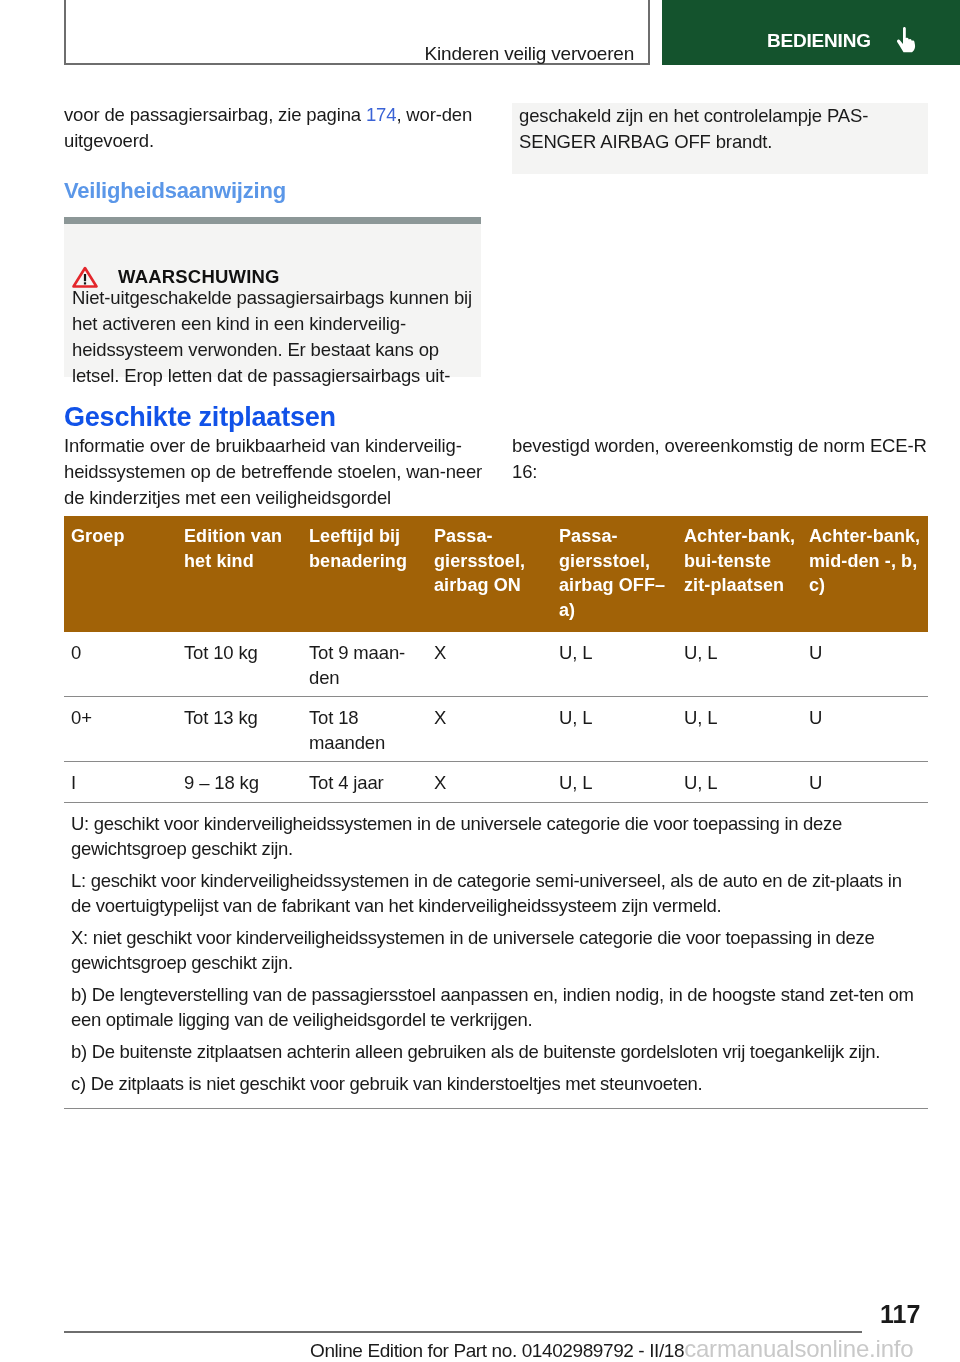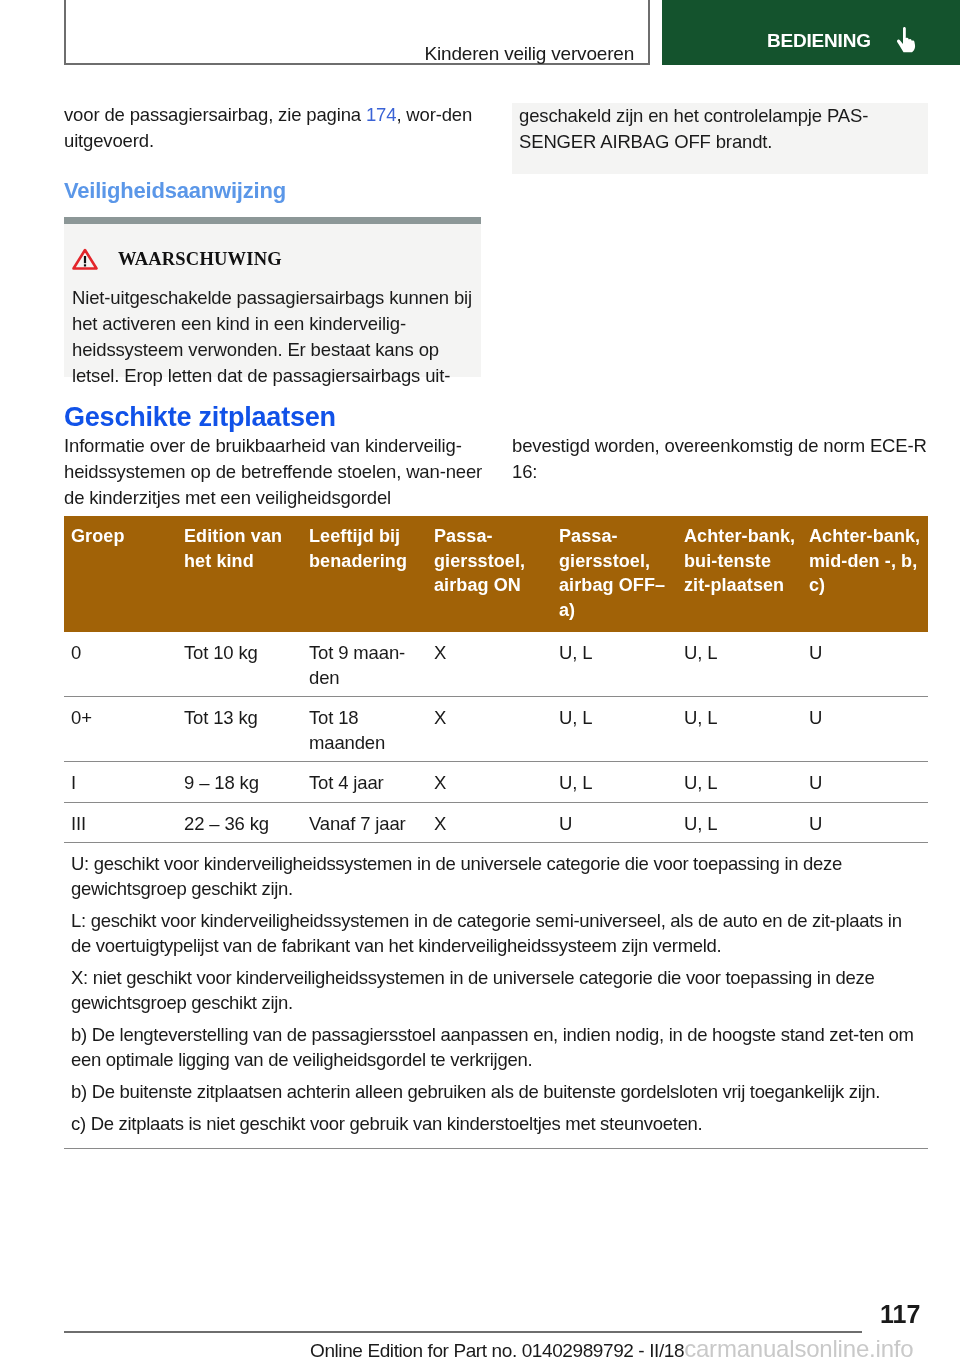--- a/index.html
+++ b/index.html
@@ -33,23 +33,23 @@
     .h-sub {
       position: absolute; left: 64px; top: 178px;
       font-size: 22px; font-weight: bold; color: #5b97e8; letter-spacing: -0.2px;
     }
 
     .warn-box {
       position: absolute; left: 64px; top: 217px; width: 417px; height: 160px;
       background: #f4f4f3; border-top: 7px solid #8c9797;
     }
     .warn-head {
-      position: absolute; left: 8px; top: 24px;
+      position: absolute; left: 8px; top: 42px;
       font-size: 18.5px; font-weight: bold; color: #111; letter-spacing: 0.2px;
-      display: flex; align-items: center; font-family: Liberation Serif, serif;
+      display: flex; align-items: center;
     }
     .warn-icon { width: 26px; height: 22px; margin-right: 20px; }
     .warn-body {
       position: absolute; left: 8px; top: 61px; width: 405px;
       font-size: 18.5px; line-height: 26px; color: #1a1a1a; letter-spacing: -0.15px;
     }
 
     .gray-box-right {
       position: absolute; left: 512px; top: 103px; width: 416px; height: 71px;
       background: #f4f4f3;
@@ -180,29 +180,20 @@
     </tr>
     <tr class="r-one">
       <td>I</td>
       <td>9 – 18 kg</td>
       <td>Tot 4 jaar</td>
       <td>X</td>
       <td>U, L</td>
       <td>U, L</td>
       <td>U</td>
     </tr>
-    <tr class="r-one">
-      <td>III</td>
-      <td>22 – 36 kg</td>
-      <td>Vanaf 7 jaar</td>
-      <td>X</td>
-      <td>U</td>
-      <td>U, L</td>
-      <td>U</td>
-    </tr>
     <tr class="notes">
       <td colspan="7">
         <p class="note-p">U: geschikt voor kinderveiligheidssystemen in de universele categorie die voor toepassing in deze gewichtsgroep geschikt zijn.</p>
         <p class="note-p">L: geschikt voor kinderveiligheidssystemen in de categorie semi-universeel, als de auto en de zit-plaats in de voertuigtypelijst van de fabrikant van het kinderveiligheidssysteem zijn vermeld.</p>
         <p class="note-p">X: niet geschikt voor kinderveiligheidssystemen in de universele categorie die voor toepassing in deze gewichtsgroep geschikt zijn.</p>
         <p class="note-p">b) De lengteverstelling van de passagiersstoel aanpassen en, indien nodig, in de hoogste stand zet-ten om een optimale ligging van de veiligheidsgordel te verkrijgen.</p>
         <p class="note-p">b) De buitenste zitplaatsen achterin alleen gebruiken als de buitenste gordelsloten vrij toegankelijk zijn.</p>
         <p class="note-p">c) De zitplaats is niet geschikt voor gebruik van kinderstoeltjes met steunvoeten.</p>
       </td>
     </tr>

